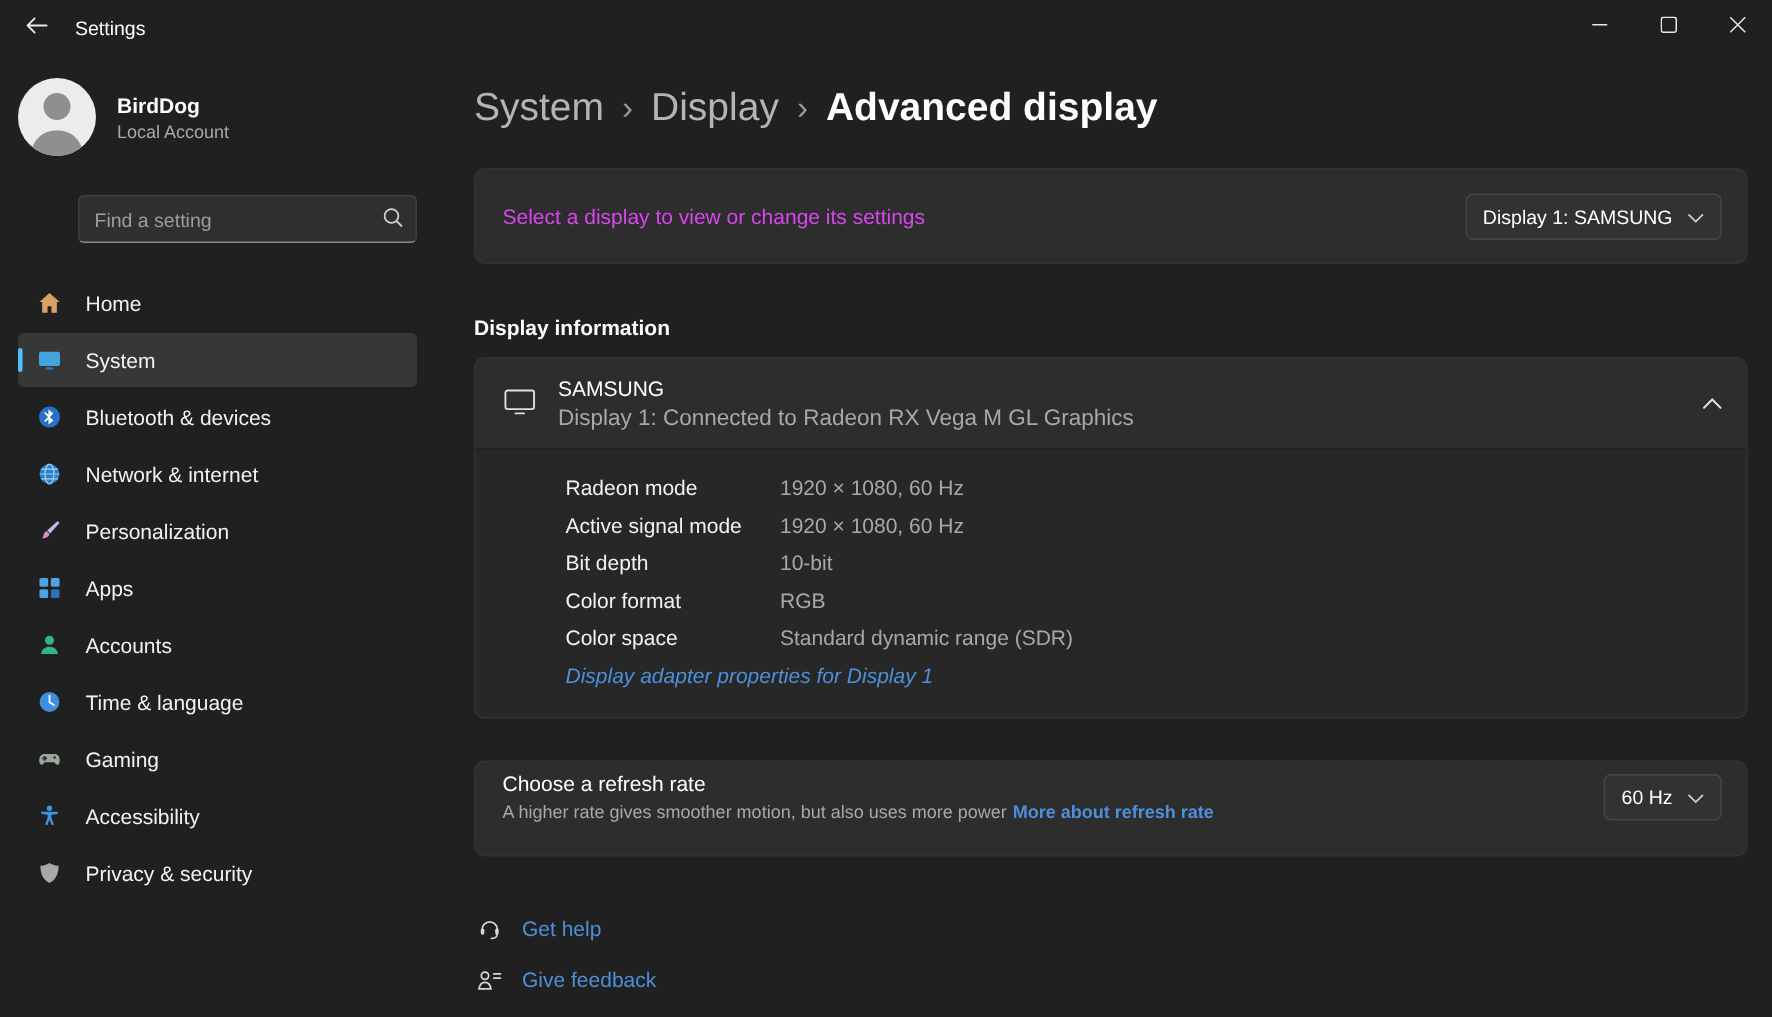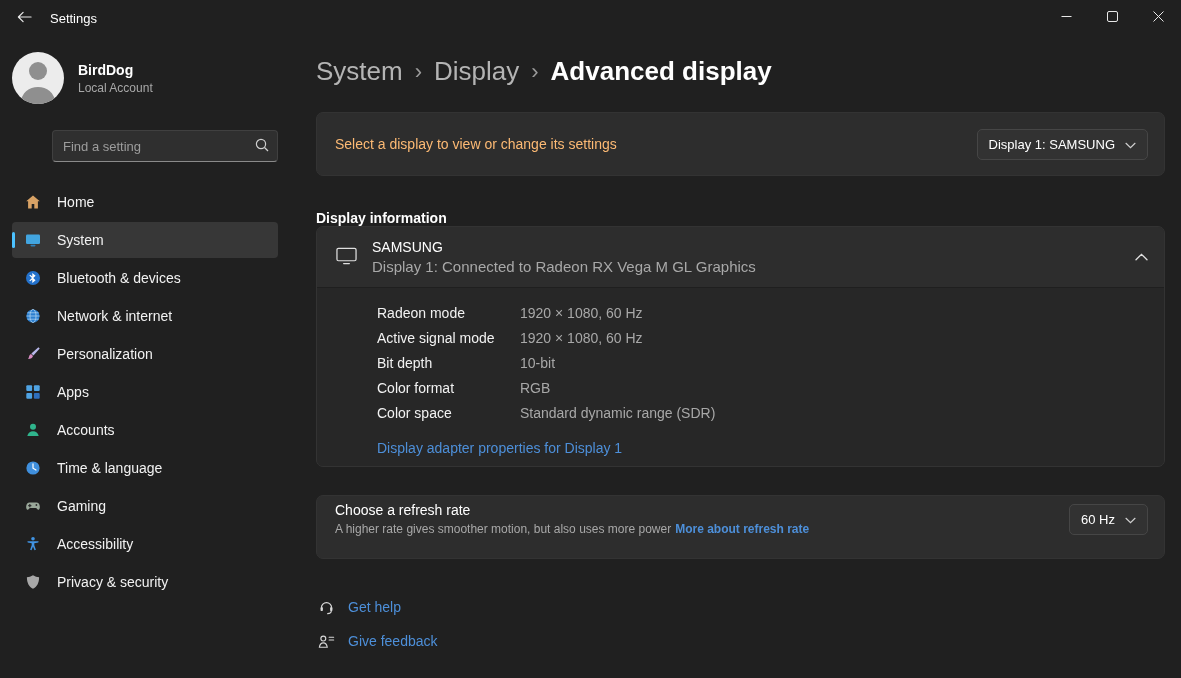--- a/index.html
+++ b/index.html
@@ -50,41 +50,41 @@
   
   .main { flex:1; padding:16px 16px 0 26px; min-width:0; }
   .breadcrumb { display:flex; align-items:center; gap:12px; font-size:26px; height:38px; }
   .crumb { color:#b4b4b4; cursor:pointer; }
   .crumb-sep { color:#9a9a9a; font-size:22px; padding-top:2px; }
   .crumb-current { color:#ffffff; font-weight:700; }
 
   .card { background:#2d2d2d; border:1px solid #333333; border-radius:7px; }
   .select-card { margin-top:22px; height:64px; display:flex; align-items:center;
     justify-content:space-between; padding:0 16px 0 18px; }
-  .select-card-label { font-size:14px; color:#fdba74; }
+  .select-card-label { font-size:14px; color:#d946ef; }
 
   .dropdown { background:#323232; border:1px solid #464646; border-radius:5px; height:31px;
     display:flex; align-items:center; gap:10px; padding:0 11px; color:#ffffff; font-size:13px;
     cursor:pointer; font-family:inherit; }
   .dropdown .chev { display:flex; margin-top:2px; }
 
   .section-title { margin-top:34px; font-size:14px; font-weight:700; color:#ffffff; }
 
-  .expander { overflow:hidden; }
+  .expander { margin-top:12px; overflow:hidden; }
   .expander-header { height:60px; display:flex; align-items:center; padding:0 16px 0 18px; gap:14px;
     background:#2d2d2d; cursor:pointer; }
   .expander-title { font-size:14px; color:#ffffff; }
   .expander-sub { font-size:15px; color:#a8a8a8; margin-top:3px; }
   .expander-chevron { margin-left:auto; display:flex; cursor:pointer; }
   .expander-content { background:#272727; border-top:1px solid #1f1f1f; padding:12px 16px 10px 60px; }
 
   .info-row { display:flex; height:25px; align-items:center; }
   .info-label { width:143px; font-size:14px; color:#f2f2f2; flex-shrink:0; }
   .info-value { font-size:14px; color:#a8a8a8; }
-  .adapter-link { margin-top:5px; height:26px; display:flex; align-items:flex-end; }
+  .adapter-link { margin-top:5px; height:26px; display:flex; align-items:flex-start;font-style:italic; }
 
   .link { color:#4d8fd9; font-size:14px; text-decoration:none; cursor:pointer; }
 
   .refresh-card { margin-top:28px; height:64px; display:flex; align-items:center;
     justify-content:space-between; padding:0 16px 16px 18px; }
   .refresh-title { font-size:14px; color:#ffffff; }
   .refresh-sub { font-size:12px; color:#a8a8a8; margin-top:4px; }
   .refresh-sub .link { font-size:12px; font-weight:700; margin-left:4px; }
 
   .footer { margin-top:36px; }

